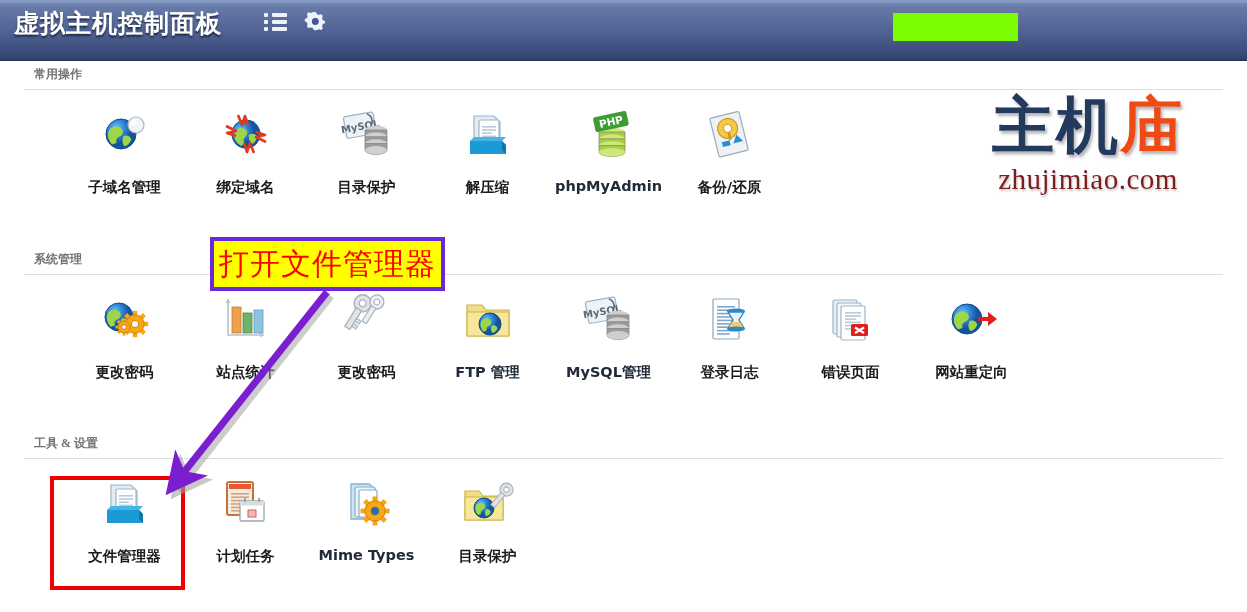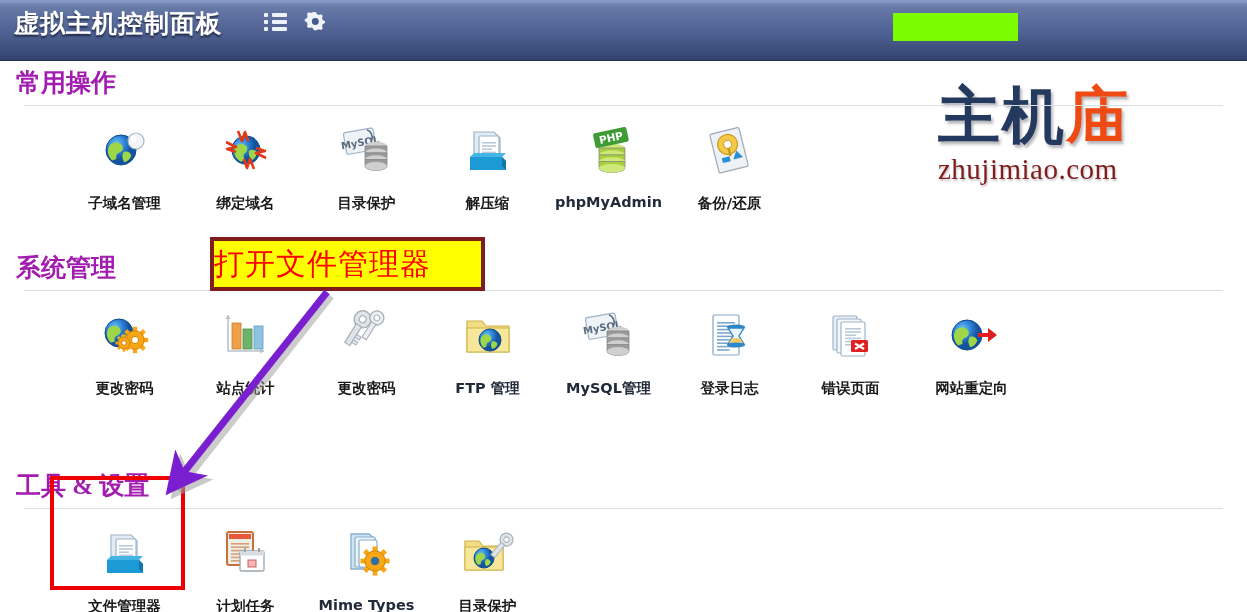--- a/index.html
+++ b/index.html
@@ -40,66 +40,66 @@
   .icon-gear svg{ display:block; }
   .redact{
     position:absolute; left:893px; top:13px; width:125px; height:28px;
     background:#7cfc00;
   }
 
   
   .section{ position:absolute; left:0; width:1247px; }
   .sec-title{
     font-family:"Liberation Serif","DejaVu Serif",serif;
-    font-size:25px; font-weight:bold; color:#a21caf;
-    padding-left:16px;
+    font-size:12px; font-weight:bold; color:#737373;
+    padding-left:34px;
   }
   .sec-rule{
     margin:6px 24px 0 24px; height:1px; background:#d9dde4;
   }
   .grid{ display:flex; padding-left:64px; padding-top:12px; }
   .cell{
     width:121px; display:flex; flex-direction:column; align-items:center;
     text-decoration:none;
   }
   .cell .ic{ height:64px; display:flex; align-items:center; justify-content:center; }
   .cell .lbl{
     margin-top:12px; font-size:14.5px; font-weight:bold; color:#1a1a1a;
     font-family:"DejaVu Sans","Liberation Sans",sans-serif;
     white-space:nowrap;
   }
   .cell .lbl.link{ }
   .cell .lbl.dark{ color:#222b3a; }
 
   
   .watermark{
-    position:absolute; left:938px; top:85px; width:300px; text-align:left;
+    position:absolute; left:938px; top:95px; width:300px; text-align:center;
     pointer-events:none; user-select:none;
   }
   .wm-cn{
     font-family:"Liberation Serif","DejaVu Serif",serif;
     font-size:62px; font-weight:bold; line-height:1;
     text-shadow:2px 3px 3px rgba(120,120,130,.55);
     letter-spacing:2px;
   }
   .wm-cn .a{ color:#23395e; }
   .wm-cn .b{ color:#f04a14; }
   .wm-url{
     margin-top:6px;
     font-family:"Liberation Serif","DejaVu Serif",serif;
     font-size:29px; color:#7f1d1d; letter-spacing:.5px;
     text-shadow:1px 2px 2px rgba(130,130,140,.45);
   }
 
   
   .callout{
-    position:absolute; left:210px; top:237px; width:275px; height:54px;
-    background:#ffff00; border:4px solid #7f1d1d;
+    position:absolute; left:210px; top:237px; width:235px; height:54px;
+    background:#ffff00; border:4px solid #6d28d9;
     box-sizing:border-box;
-    display:flex; align-items:center; justify-content:flex-start;
+    display:flex; align-items:center; justify-content:center;
   }
   .callout span{
     font-family:"DejaVu Sans","Liberation Sans",sans-serif;
     font-size:30px; color:#ff0000; letter-spacing:1px; line-height:1;
   }
   .highlight-box{
     position:absolute; left:50px; top:476px; width:135px; height:114px;
     border:4px solid #ee0000; box-sizing:border-box;
   }
   .arrow-layer{ position:absolute; left:0; top:0; width:1247px; height:612px; pointer-events:none; }
@@ -432,21 +432,21 @@
              q-1.5,5.25 -6.75,6.75 q-3.75,-4.5 -0.75,-10.5 z" fill="#9ed64a"></path>
             <path d="M34,28 h13" stroke="#e02020" stroke-width="4"></path>
             <path d="M44,21 l9,7 l-9,7 z" fill="#e02020"></path>
           </svg>
         </div>
         <div class="lbl">网站重定向</div>
       </div>
     </div>
 </div>
 
-<div class="section" id="sec2" style="top:469px;">
+<div class="section" id="sec2" style="top:435px;">
   <div class="sec-title">工具 &amp; 设置</div>
   <div class="sec-rule"></div>
   <div class="grid">
       <div class="cell">
         <div class="ic">
           <svg width="56" height="56" viewBox="0 0 56 56">
             <path d="M14,10 h20 l6,6 v22 h-26 z" fill="#e3ecf4" stroke="#9db4c8" stroke-width="1.2"></path>
         <rect x="19" y="14" width="20" height="26" rx="1.5" fill="#ffffff" stroke="#9db4c8" stroke-width="1.2"></rect>
         <rect x="22" y="20" width="14" height="1.6" fill="#b9cadb"></rect>
             <rect x="22" y="23.2" width="14" height="1.6" fill="#b9cadb"></rect>

